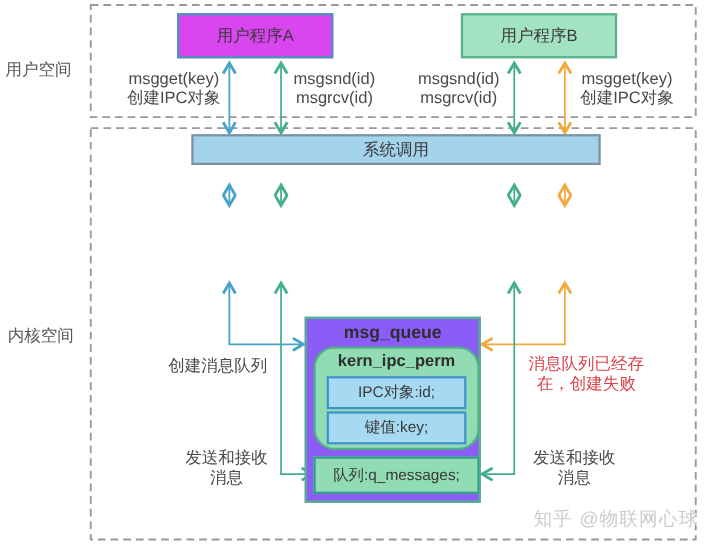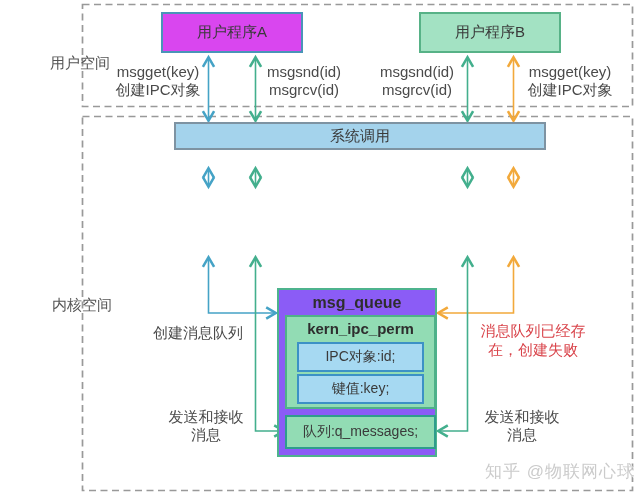--- a/index.html
+++ b/index.html
@@ -7,21 +7,21 @@
     position:relative;width:643px;height:500px;background:#ffffff;overflow:hidden;
     font-family:"Liberation Sans","DejaVu Sans",sans-serif;color:#3f3f3f;
   }
   .abs{position:absolute;box-sizing:border-box;}
   .svg-layer{position:absolute;left:0;top:0;width:643px;height:500px;pointer-events:none;z-index:1;}
   .node{z-index:2;display:flex;align-items:center;justify-content:center;font-size:15px;color:#3a3a3a;}
   .blue-box{background:#d946ef;border:2px solid #4a94b8;}
   .green-box{background:#a3e2c3;border:2px solid #57b287;}
   .syscall{background:#a4d3ec;border:2px solid #7e93a2;}
   .lbl{z-index:2;font-size:15px;line-height:18px;text-align:center;color:#4a4a4a;}
-  .space-lbl{z-index:2;font-size:15px;color:#555555;margin-left:45px;}
+  .space-lbl{z-index:2;font-size:15px;color:#555555;}
   .msgq{z-index:2;background:#8b5cf6;border:2px solid #4db38d;}
   .msgq-title{position:absolute;left:0;right:0;top:4px;text-align:center;font-size:16px;font-weight:bold;color:#2e2e2e;}
   .kern{position:absolute;background:#92dcb4;border:2px solid #4fb189;}
   .kern-title{position:absolute;left:0;right:0;top:3px;text-align:center;font-size:15px;font-weight:bold;color:#2e2e2e;}
   .field-blue{position:absolute;background:#a6d9f2;border:2px solid #3c91c6;display:flex;align-items:center;justify-content:center;font-size:14px;color:#3a3a3a;}
   .field-green{position:absolute;background:#92dcb4;border:2px solid #2f9d8c;display:flex;align-items:center;justify-content:center;font-size:14px;color:#3a3a3a;}
   .err{z-index:2;font-size:15px;line-height:19px;text-align:center;color:#d9434a;}
   .watermark{z-index:3;font-size:17px;color:#cbcbcb;letter-spacing:1px;text-shadow:1px 1px 0 rgba(255,255,255,0.9);}
 </style>
 </head>
@@ -91,21 +91,21 @@
     <div>创建IPC对象</div>
   </div>
 
   <div class="abs node syscall" style="left:174px;top:122px;width:372px;height:28px;">
     <span>系统调用</span>
   </div>
 
 
   <div class="abs msgq" style="left:277px;top:288px;width:160px;height:169px;">
     <div class="msgq-title">msg_queue</div>
-    <div class="kern" style="left:6px;top:25px;width:147px;height:90px;">
+    <div class="kern" style="left:6px;top:25px;width:147px;height:90px;border-radius:19px;">
       <div class="kern-title">kern_ipc_perm</div>
       <div class="field-blue" style="left:10px;top:25px;width:123px;height:26px;">
         <span>IPC对象:id;</span>
       </div>
       <div class="field-blue" style="left:10px;top:57px;width:123px;height:26px;">
         <span>键值:key;</span>
       </div>
     </div>
     <div class="field-green" style="left:6px;top:125px;width:147px;height:30px;">
       <span>队列:q_messages;</span>

